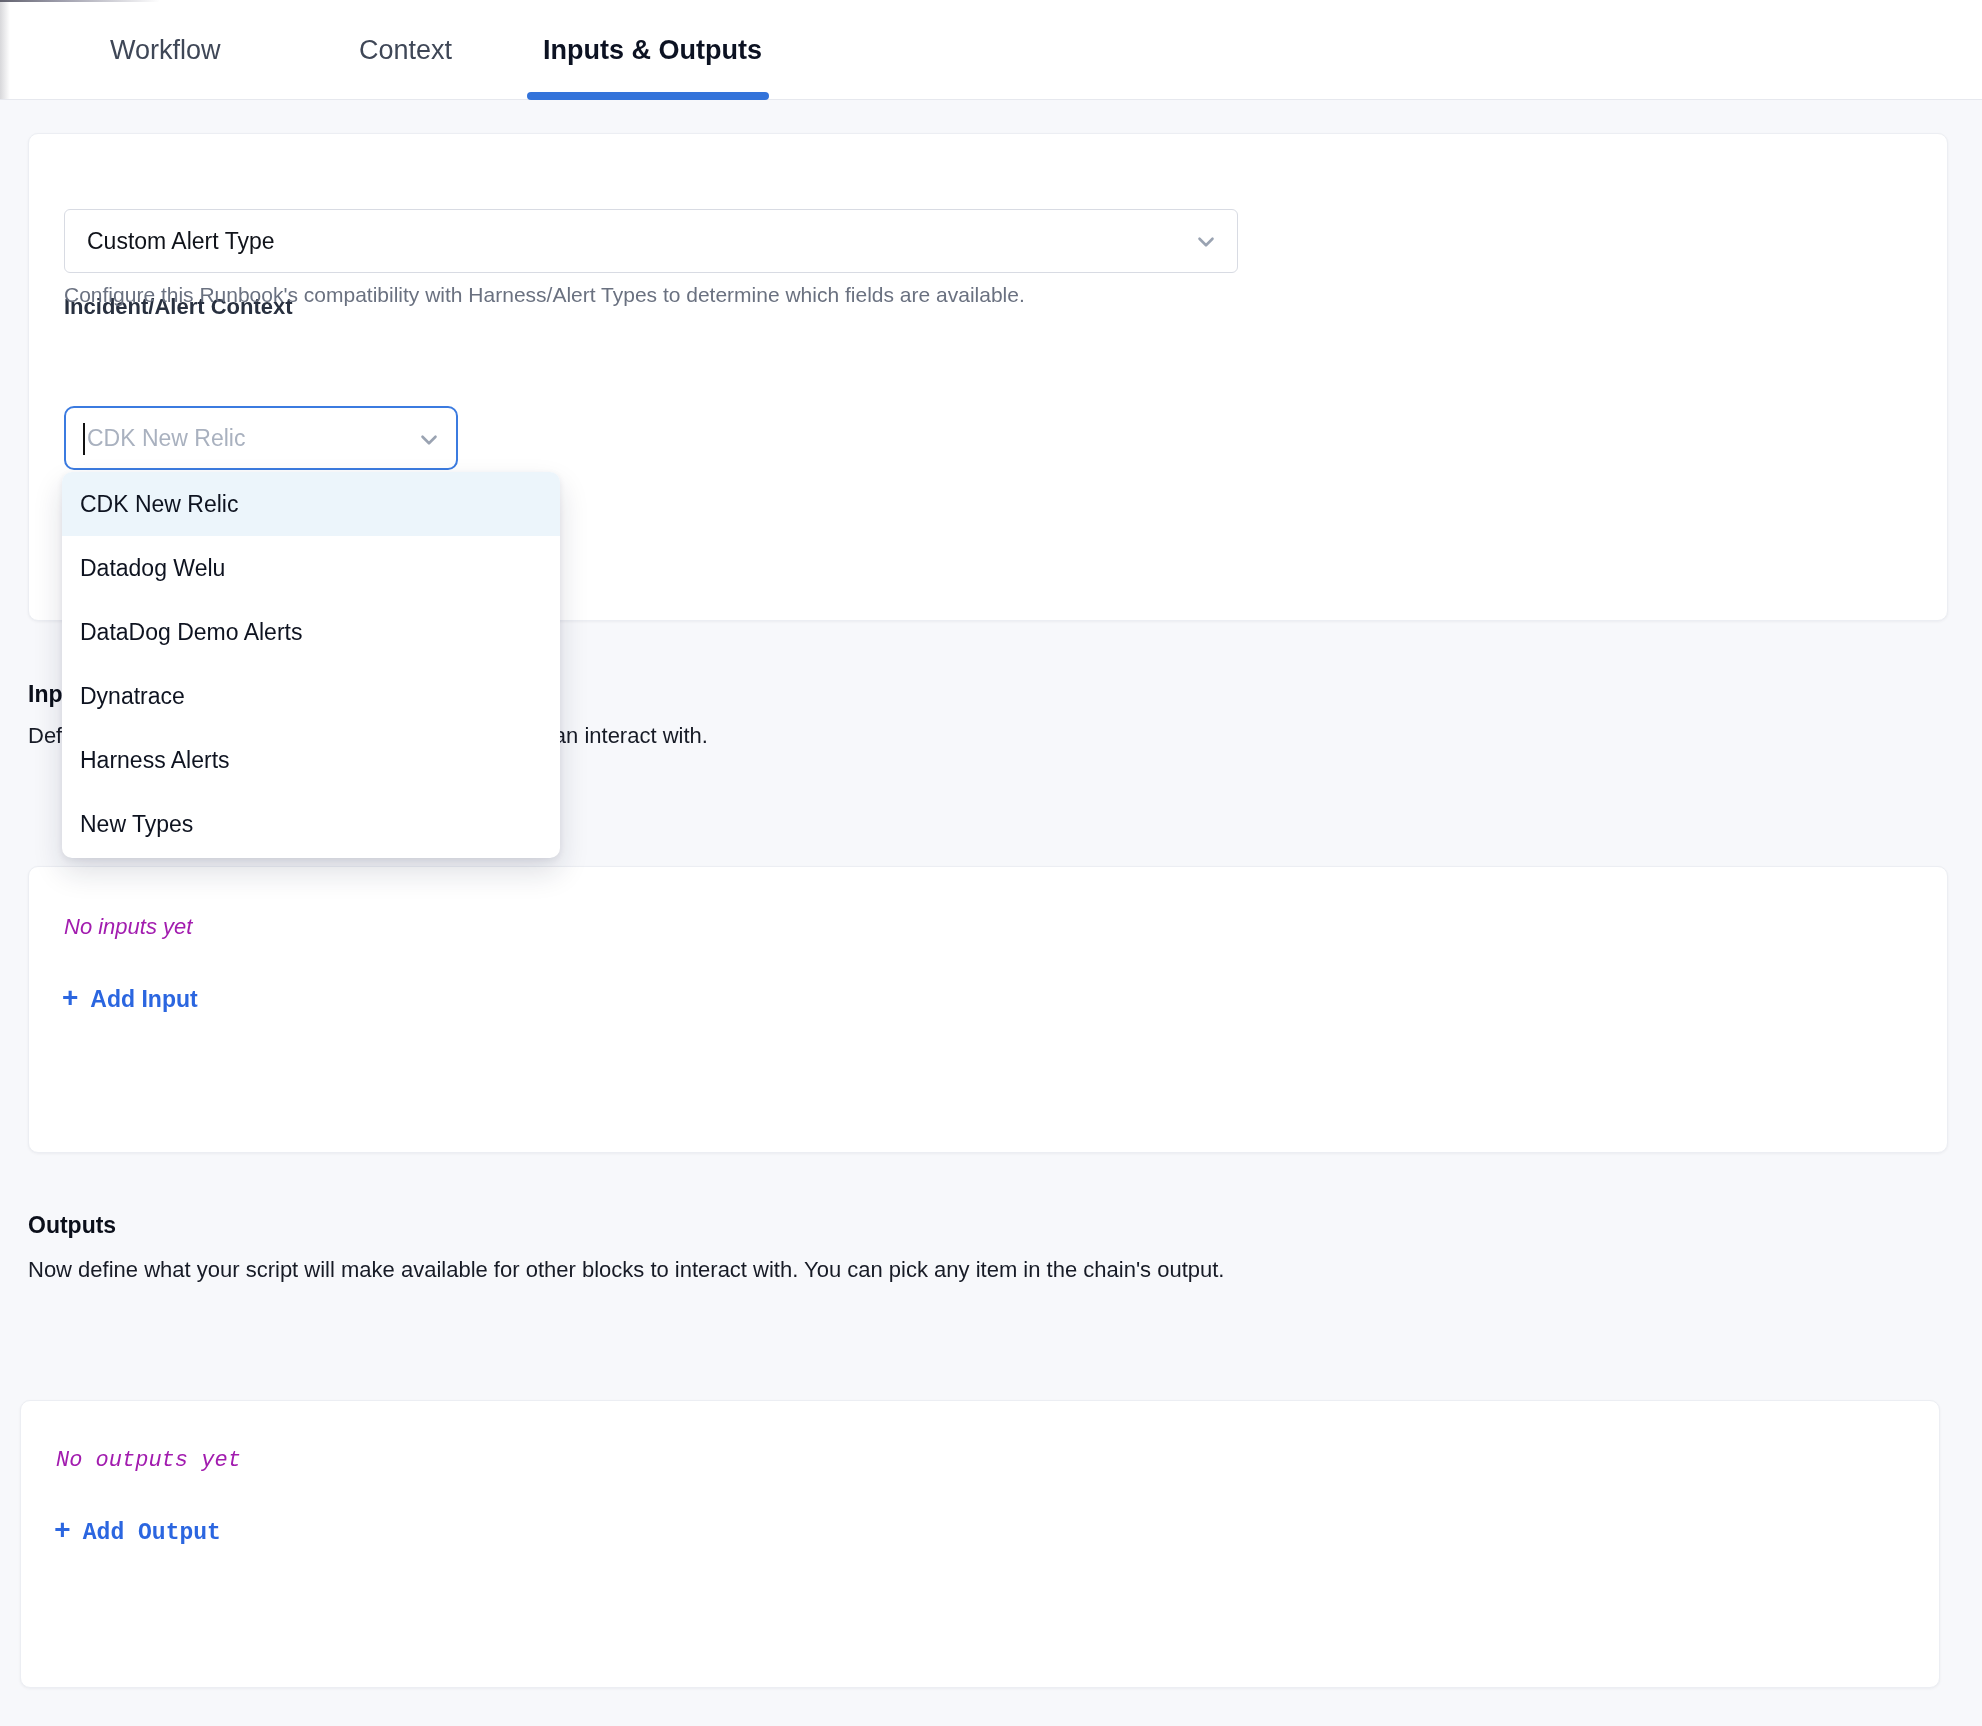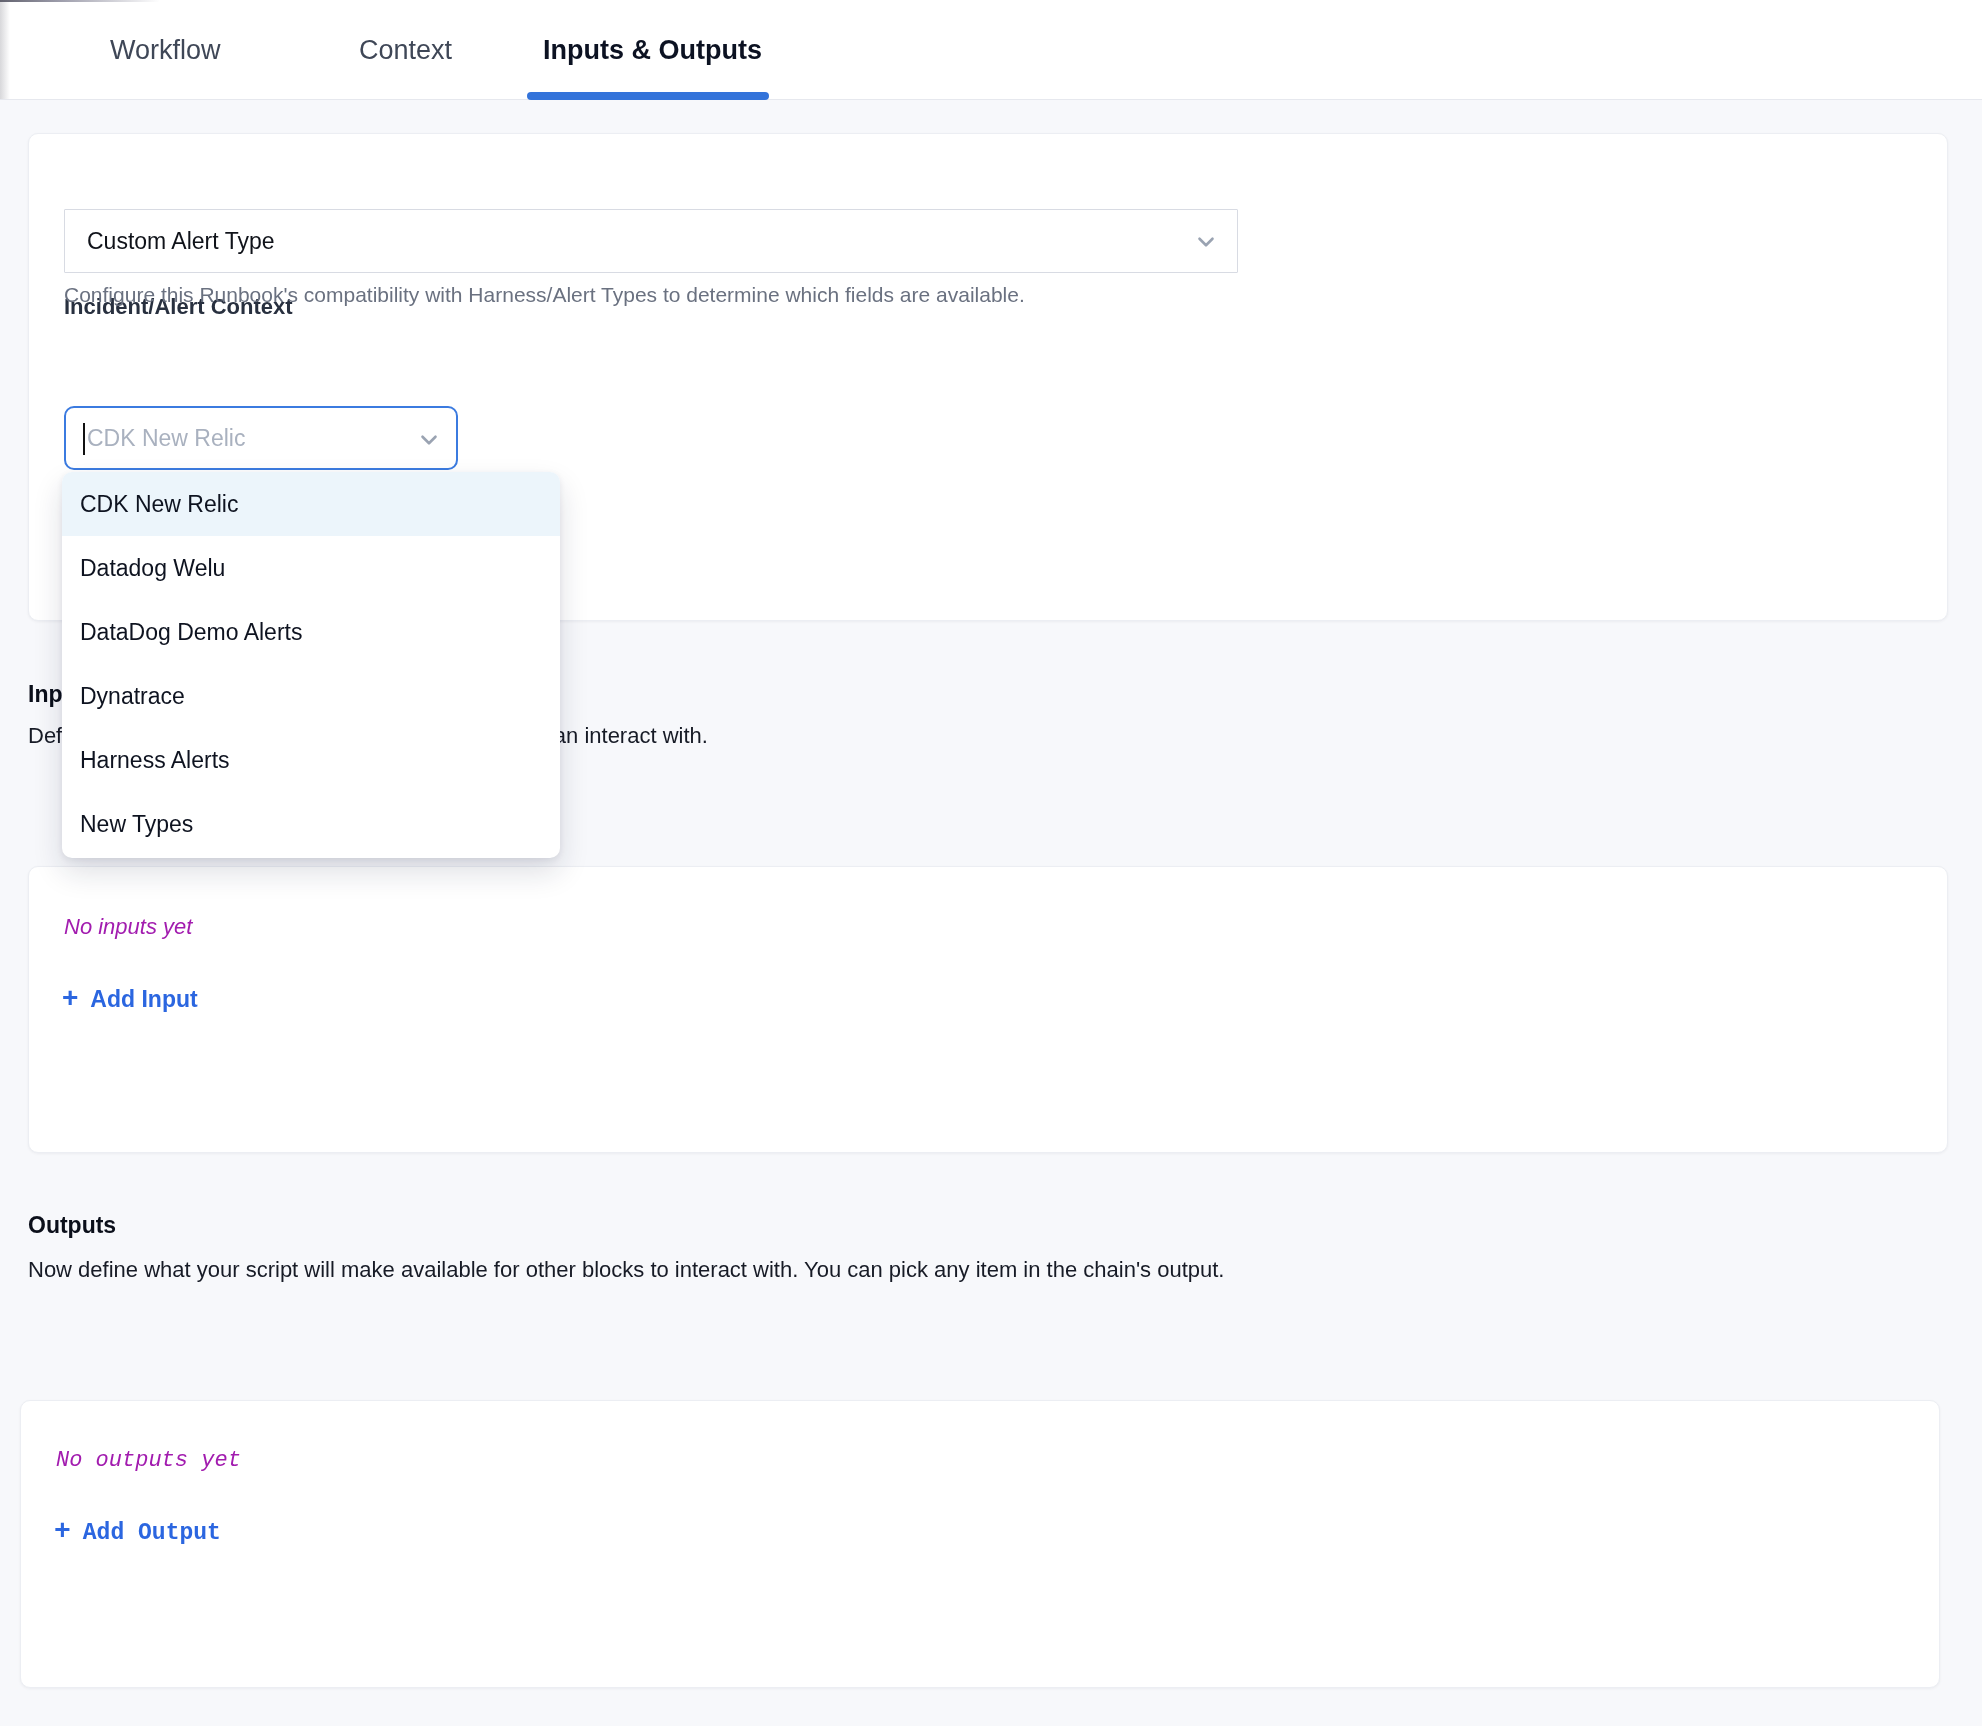--- a/index.html
+++ b/index.html
@@ -51,21 +51,21 @@
   .card-outputs { left:20px; top:1400px; width:1920px; height:288px;font-family:Liberation Mono, monospace; }
 
   .field-label {
     position:absolute; left:35px; font-size:22px; font-weight:700; color:#28303f;
   }
   .lbl-context { top:160px; }
   .lbl-alert-type { top:358px; }
 
   .select-box {
     position:absolute; left:35px; top:75px; width:1174px; height:64px;
-    background:#fff; border:1px solid #d8dbe3; border-radius:1px;
+    background:#fff; border:1px solid #d8dbe3; border-radius:6px;
     display:flex; align-items:center; padding:0 22px; cursor:pointer;
   }
   .select-value { font-size:23px; color:#10131a; }
   .chev { width:26px; height:26px; flex:none; }
   .chev svg { display:block; width:26px; height:26px; }
   .select-box .chev { position:absolute; right:18px; top:19px; }
 
   .helper-text {
     position:absolute; left:35px; top:149px; font-size:21px; color:#6a7180;
   }

